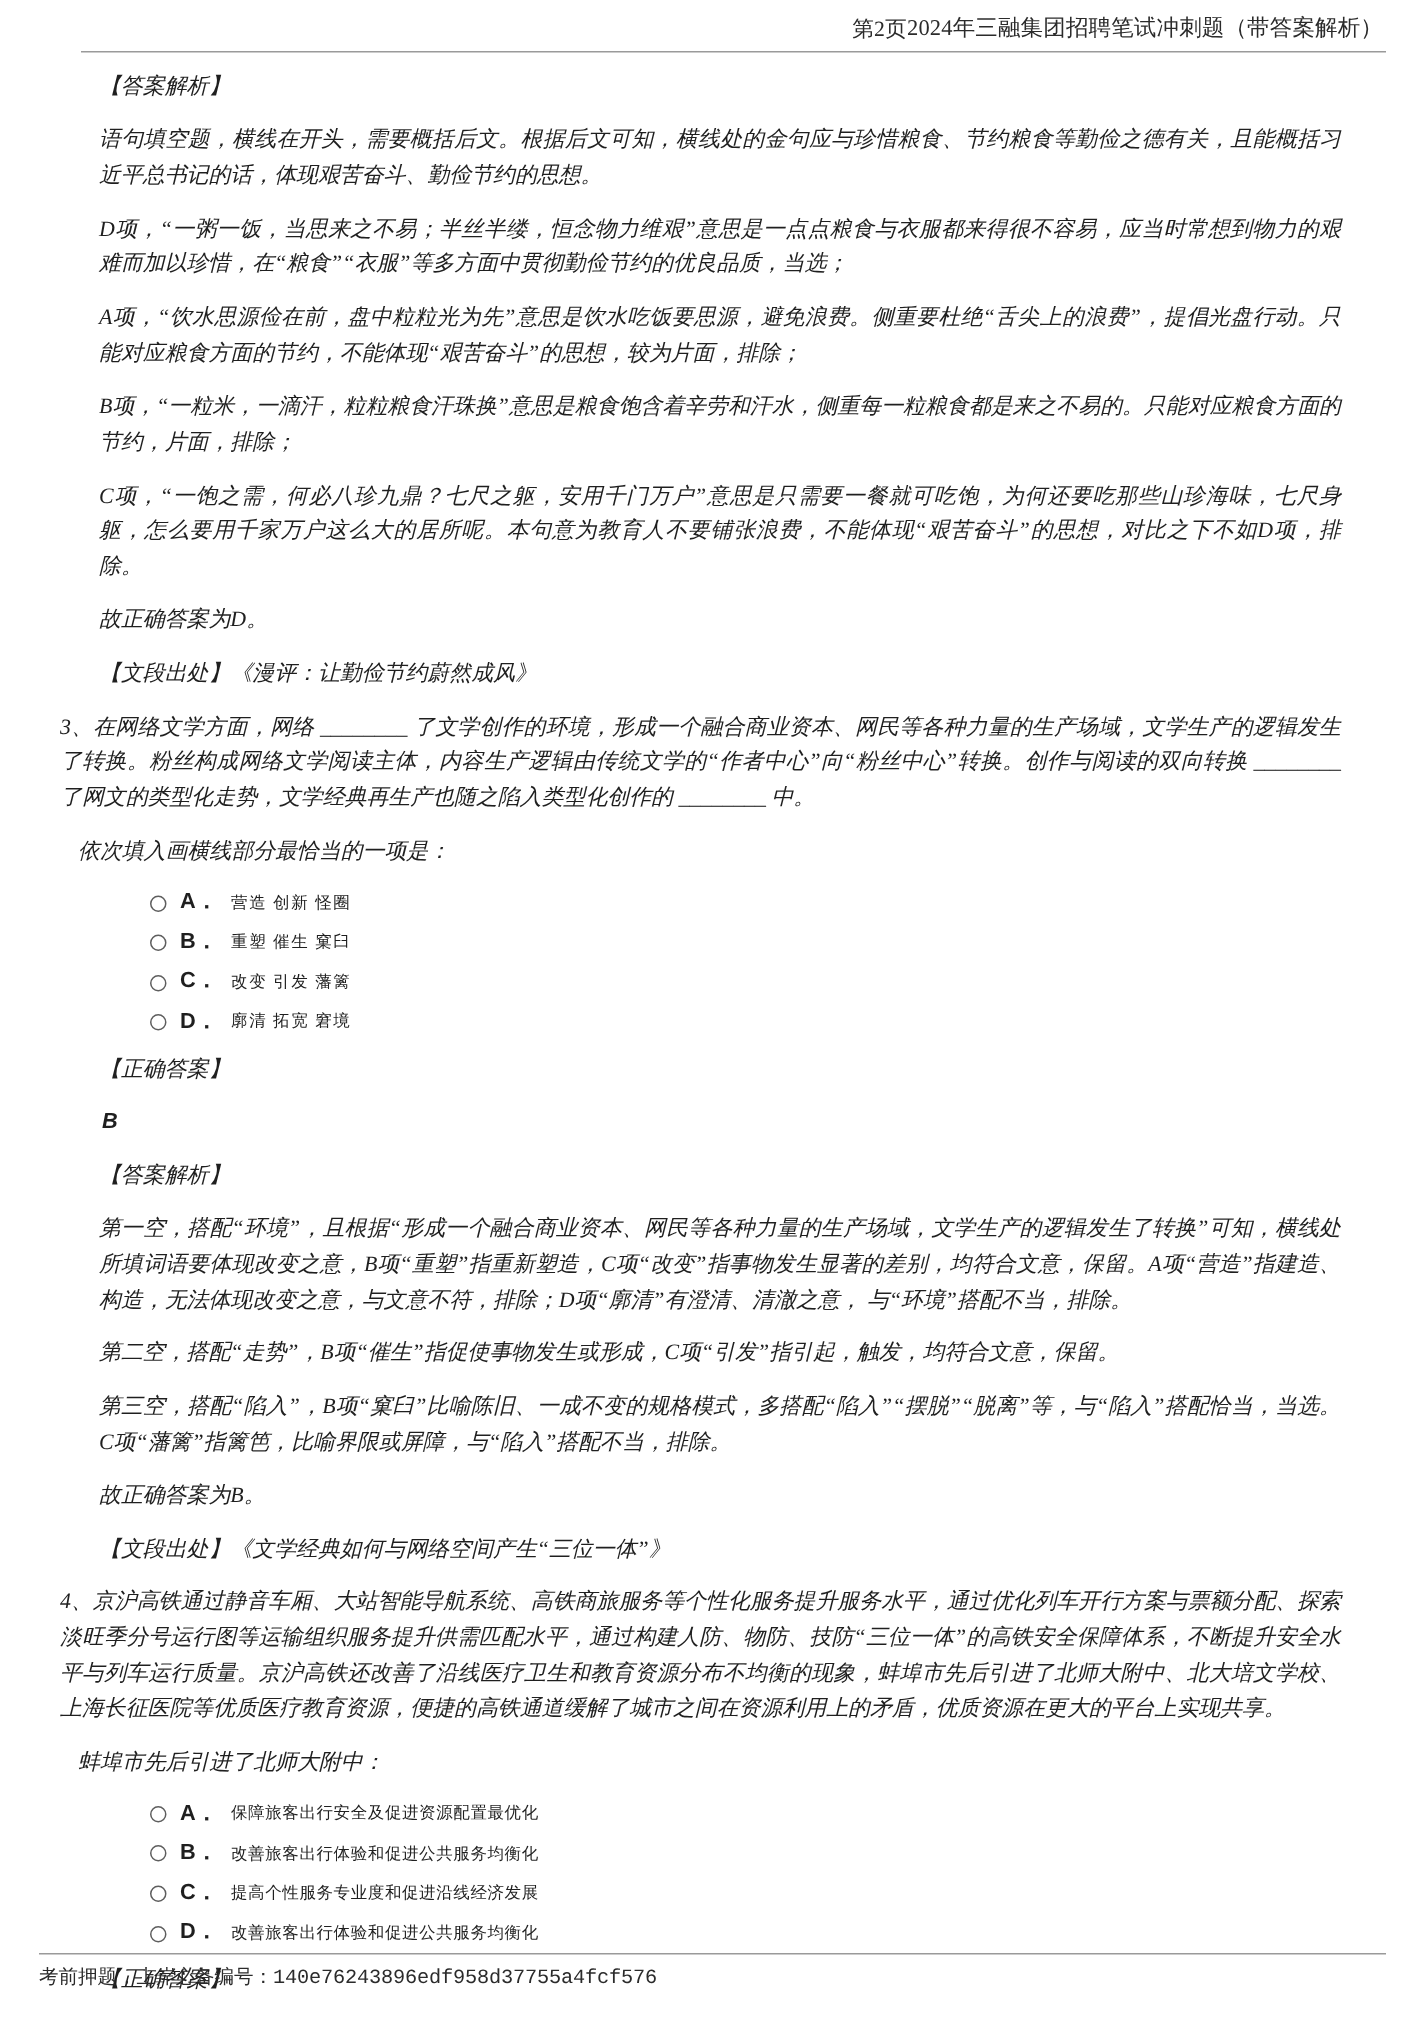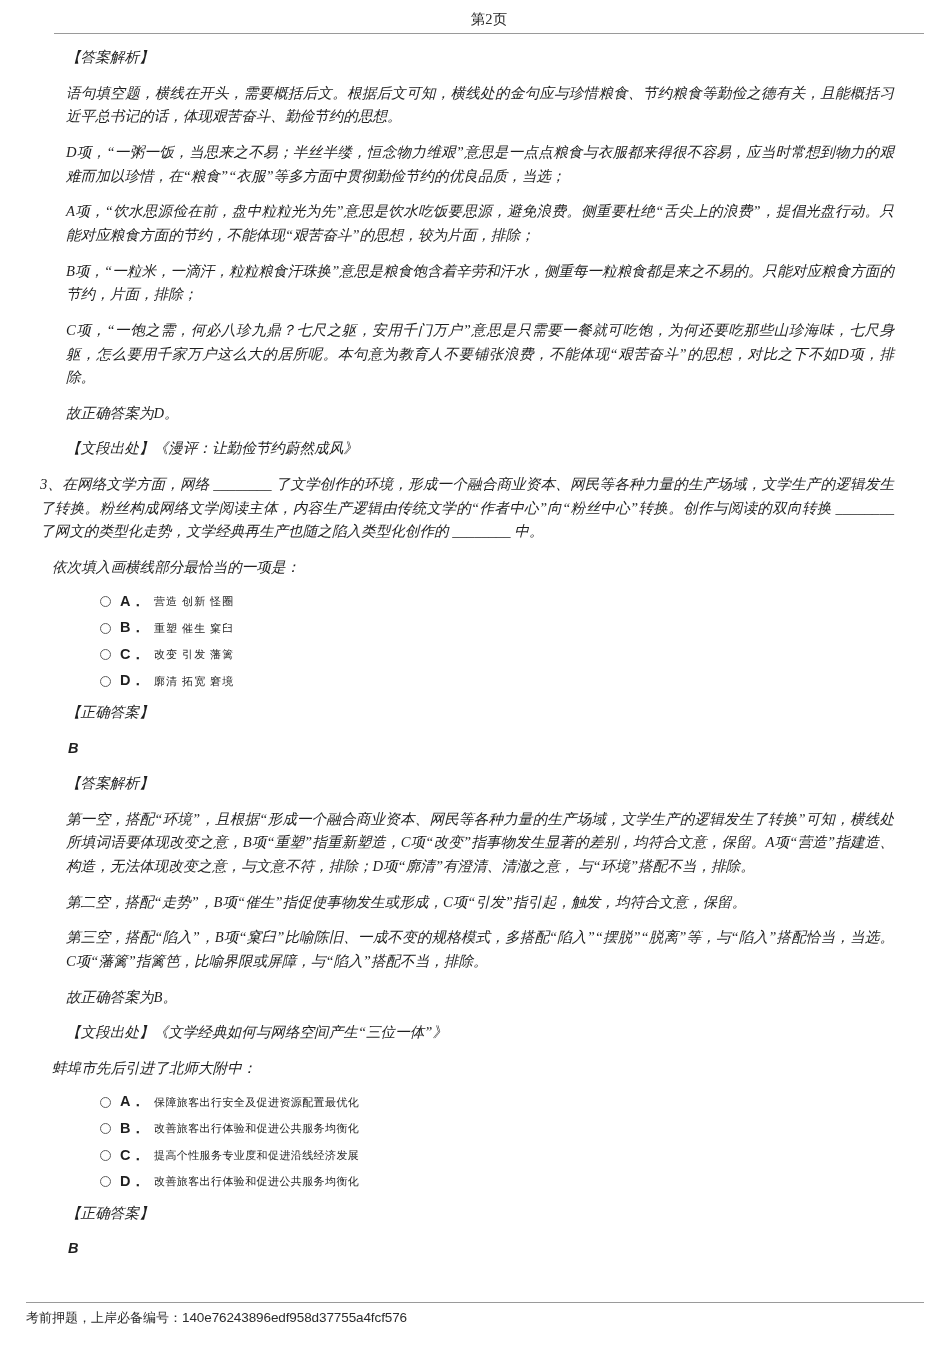--- a/index.html
+++ b/index.html
@@ -20,21 +20,21 @@
     width: 950px;
     height: 1345px;
     box-sizing: border-box;
     padding: 0 26px;
   }
 
   
   .page-header {
     display: flex;
     align-items: flex-end;
-    justify-content: center;
+    justify-content: flex-end;
     padding: 10px 2px 5px 2px;
     border-bottom: 1px solid #9a9a9a;
     font-size: 14.5px;
     line-height: 1.25;
     color: #2b2b2b;
     letter-spacing: 0.1px;
     margin-left: 28px;
   }
   .page-header .hdr-left {
     white-space: nowrap;
@@ -132,32 +132,33 @@
     display: flex;
     align-items: baseline;
     justify-content: flex-start;
     font-size: 13px;
     color: #2b2b2b;
   }
   .page-footer .ft-right {
     white-space: nowrap;
   }
   .page-footer .ft-code {
-    font-family: Liberation Sans, sans-serif;
+    font-family: Liberation Mono, monospace;
     font-size: 13.5px;
     letter-spacing: -0.1px;
   }
 </style>
 </head>
 <body>
 
 <div class="page">
 
   <div class="page-header">
     <span class="hdr-left">第2页</span>
+    <span class="hdr-right">2024年三融集团招聘笔试冲刺题（带答案解析）</span>
   </div>
 
   <div class="content">
 
     <p class="label-line">【答案解析】</p>
     <p class="indent">语句填空题，横线在开头，需要概括后文。根据后文可知，横线处的金句应与珍惜粮食、节约粮食等勤俭之德有关，且能概括习近平总书记的话，体现艰苦奋斗、勤俭节约的思想。</p>
     <p class="indent">D项，“一粥一饭，当思来之不易；半丝半缕，恒念物力维艰”意思是一点点粮食与衣服都来得很不容易，应当时常想到物力的艰难而加以珍惜，在“粮食”“衣服”等多方面中贯彻勤俭节约的优良品质，当选；</p>
     <p class="indent">A项，“饮水思源俭在前，盘中粒粒光为先”意思是饮水吃饭要思源，避免浪费。侧重要杜绝“舌尖上的浪费”，提倡光盘行动。只能对应粮食方面的节约，不能体现“艰苦奋斗”的思想，较为片面，排除；</p>
     <p class="indent">B项，“一粒米，一滴汗，粒粒粮食汗珠换”意思是粮食饱含着辛劳和汗水，侧重每一粒粮食都是来之不易的。只能对应粮食方面的节约，片面，排除；</p>
     <p class="indent">C项，“一饱之需，何必八珍九鼎？七尺之躯，安用千门万户”意思是只需要一餐就可吃饱，为何还要吃那些山珍海味，七尺身躯，怎么要用千家万户这么大的居所呢。本句意为教育人不要铺张浪费，不能体现“艰苦奋斗”的思想，对比之下不如D项，排除。</p>
@@ -197,20 +198,21 @@
 
     <p class="label-line">【答案解析】</p>
     <p class="indent">第一空，搭配“环境”，且根据“形成一个融合商业资本、网民等各种力量的生产场域，文学生产的逻辑发生了转换”可知，横线处所填词语要体现改变之意，B项“重塑”指重新塑造，C项“改变”指事物发生显著的差别，均符合文意，保留。A项“营造”指建造、构造，无法体现改变之意，与文意不符，排除；D项“廓清”有澄清、清澈之意， 与“环境”搭配不当，排除。</p>
     <p class="indent">第二空，搭配“走势”，B项“催生”指促使事物发生或形成，C项“引发”指引起，触发，均符合文意，保留。</p>
     <p class="indent">第三空，搭配“陷入”，B项“窠臼”比喻陈旧、一成不变的规格模式，多搭配“陷入”“摆脱”“脱离”等，与“陷入”搭配恰当，当选。C项“藩篱”指篱笆，比喻界限或屏障，与“陷入”搭配不当，排除。</p>
     <p class="indent">故正确答案为B。</p>
     <p class="src-line">
       <span>【文段出处】</span><span>《文学经典如何与网络空间产生“三位一体”》</span>
     </p>
 
+    <p class="qtext">4、京沪高铁通过静音车厢、大站智能导航系统、高铁商旅服务等个性化服务提升服务水平，通过优化列车开行方案与票额分配、探索淡旺季分号运行图等运输组织服务提升供需匹配水平，通过构建人防、物防、技防“三位一体”的高铁安全保障体系，不断提升安全水平与列车运行质量。京沪高铁还改善了沿线医疗卫生和教育资源分布不均衡的现象，蚌埠市先后引进了北师大附中、北大培文学校、上海长征医院等优质医疗教育资源，便捷的高铁通道缓解了城市之间在资源利用上的矛盾，优质资源在更大的平台上实现共享。</p>
     <p class="stem-question">蚌埠市先后引进了北师大附中：</p>
 
     <div class="options">
       <div class="option-row">
         <span class="radio"></span>
         <span class="opt-key">A．</span>
         <span class="opt-text wide">保障旅客出行安全及促进资源配置最优化</span>
       </div>
       <div class="option-row">
         <span class="radio"></span>

